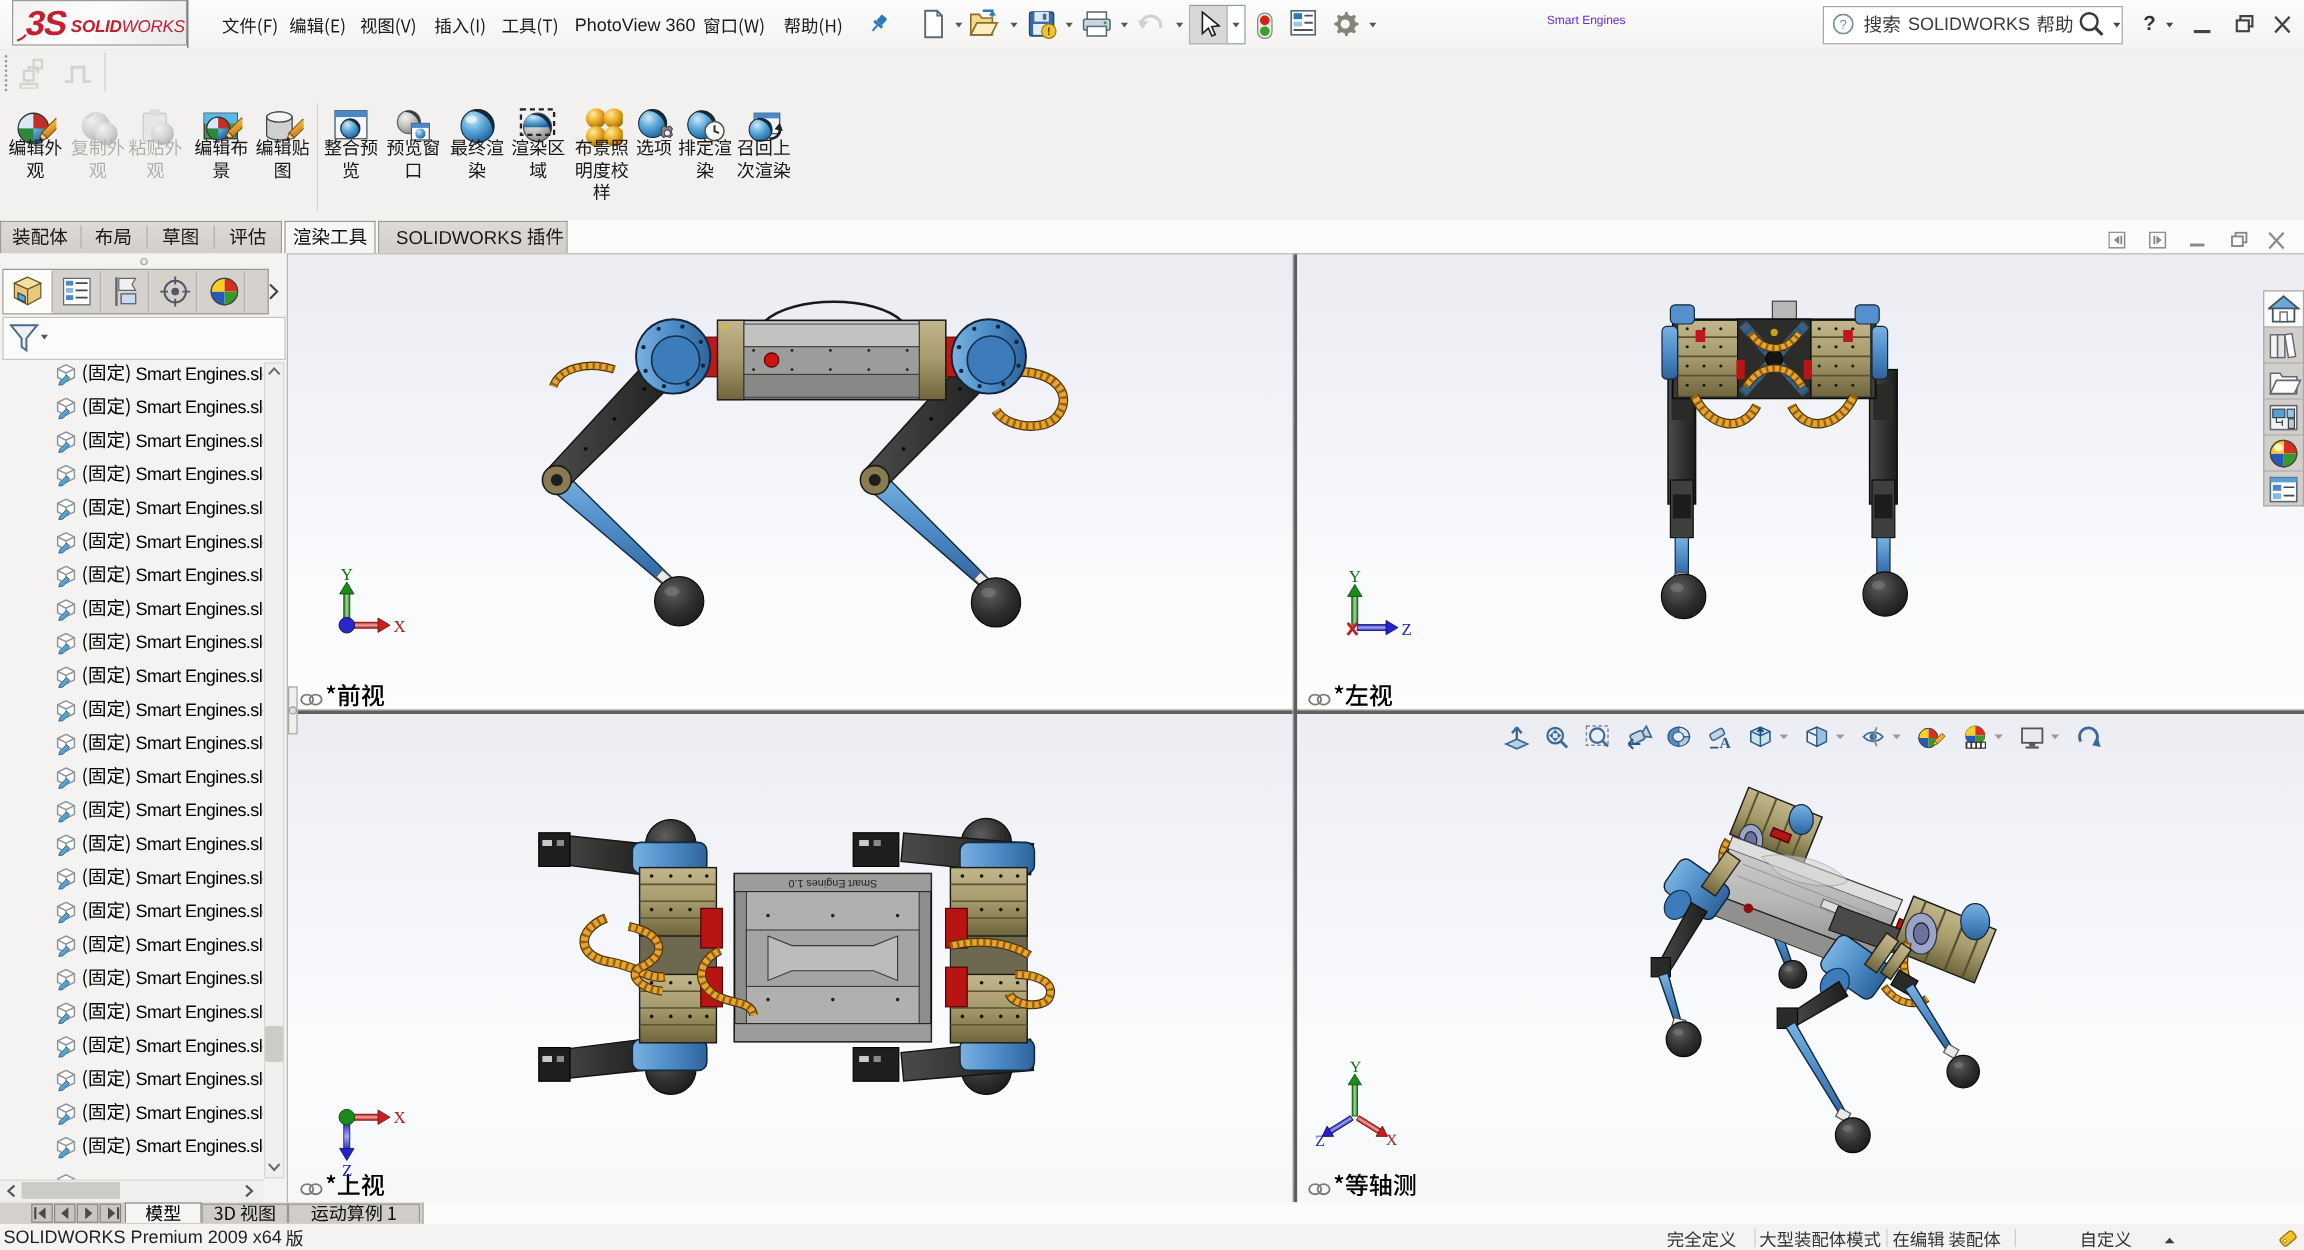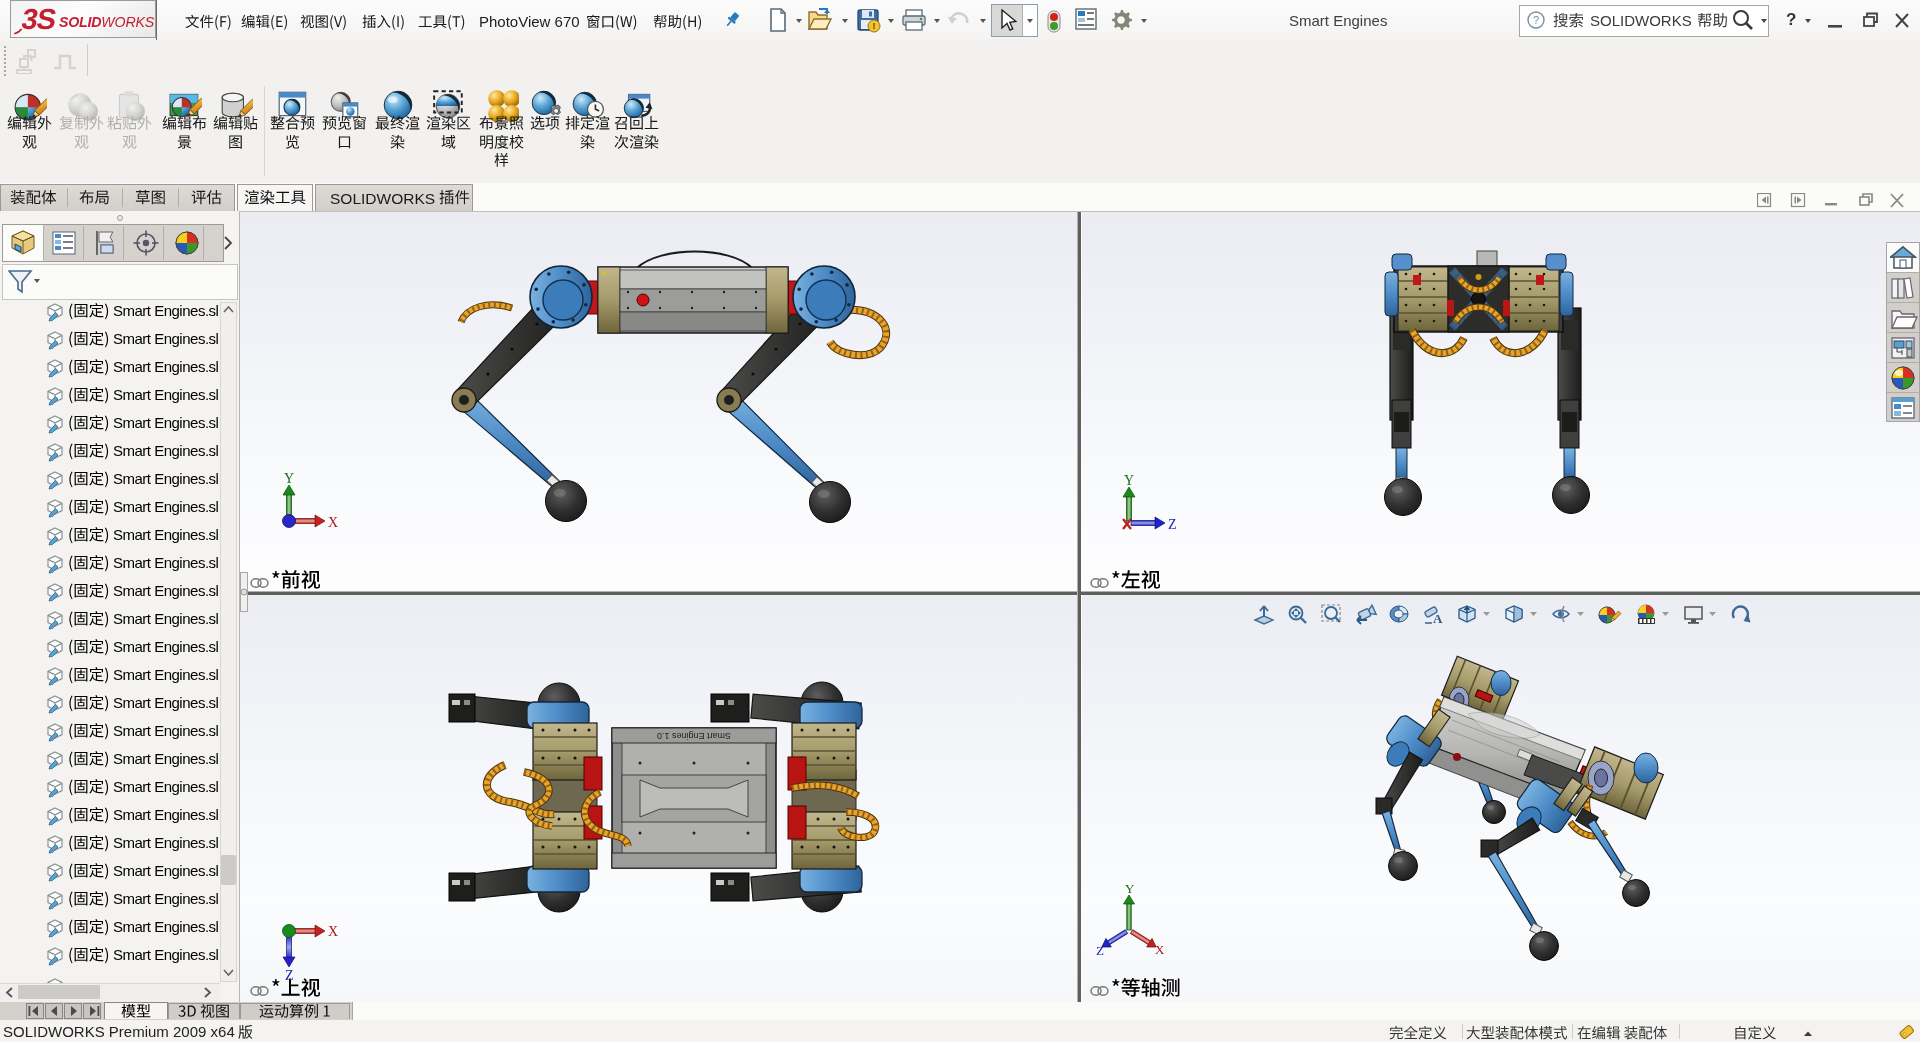--- a/index.html
+++ b/index.html
@@ -31,21 +31,21 @@
   </svg>
 <svg class="abs" style="left:418px;top:10.5px" width="49" height="22">
     <path d="M0.8 14.9V16H13.8V14.9H7.8V6.5H13.1V5.4H1.5V6.5H6.6V14.9Z M23.3 14.7C24.9 15.5 26.6 16.4 27.6 17.1L28.4 16.3C27.4 15.6 25.6 14.7 24 14ZM19.3 14C18.4 14.8 16.5 15.8 15.1 16.3C15.3 16.5 15.7 16.9 15.9 17.1C17.3 16.5 19.1 15.6 20.3 14.7ZM17.6 4.5V12.9H15.3V13.9H28.3V12.9H26.1V4.5ZM18.6 12.9V11.6H25V12.9ZM18.6 7.5H25V8.7H18.6ZM18.6 6.6V5.4H25V6.6ZM18.6 9.5H25V10.8H18.6Z M32.5 18.8 33.3 18.4C32 16.4 31.4 13.9 31.4 11.4C31.4 9 32 6.5 33.3 4.5L32.5 4.1C31.1 6.3 30.3 8.6 30.3 11.4C30.3 14.3 31.1 16.6 32.5 18.8Z M37.6 16H38.9V6.5H42.1V5.3H34.4V6.5H37.6Z M44 18.8C45.4 16.6 46.2 14.3 46.2 11.4C46.2 8.6 45.4 6.3 44 4.1L43.2 4.5C44.4 6.5 45.1 9 45.1 11.4C45.1 13.9 44.4 16.4 43.2 18.4Z" fill="#1c1c1c"></path>
   </svg>
 <svg class="abs" style="left:586px;top:10.5px" width="54" height="22">
     <path d="M5.4 6.2C4.2 7.1 2.6 7.8 1.2 8.2L1.8 9C3.3 8.6 5 7.7 6.2 6.7ZM8.4 6.8C9.8 7.4 11.7 8.5 12.7 9.1L13.4 8.4C12.4 7.7 10.5 6.8 9 6.2ZM6.3 7.6C6 8.1 5.7 8.7 5.3 9.1H2.4V17.1H3.5V16.5H11.2V17.1H12.3V9.1H6.5C6.8 8.7 7.1 8.3 7.4 7.9ZM3.5 15.7V9.9H11.2V15.7ZM5.3 12.8C5.9 13 6.5 13.3 7.1 13.6C6.2 14.2 5.1 14.5 4 14.8C4.2 14.9 4.4 15.3 4.5 15.5C5.7 15.2 6.9 14.7 7.9 14C8.7 14.4 9.3 14.9 9.8 15.2L10.4 14.6C9.9 14.3 9.3 13.9 8.6 13.5C9.3 12.9 9.8 12.2 10.2 11.3L9.6 11.1L9.5 11.1H6.2C6.3 10.8 6.5 10.6 6.6 10.4L5.7 10.2C5.4 10.9 4.8 11.8 4 12.4C4.2 12.5 4.5 12.8 4.6 12.9C5 12.6 5.4 12.2 5.7 11.8H9C8.7 12.3 8.3 12.7 7.8 13.1C7.2 12.8 6.5 12.5 5.8 12.2ZM6.2 4C6.4 4.3 6.5 4.7 6.7 5H1.1V7.3H2.2V5.9H12.2V7.2H13.4V5H8C7.8 4.6 7.5 4.1 7.3 3.7Z M16.3 5.3V16.7H17.5V15.5H26V16.7H27.2V5.3ZM17.5 14.4V6.4H26V14.4Z M32.5 18.8 33.3 18.4C32 16.4 31.4 13.9 31.4 11.4C31.4 9 32 6.5 33.3 4.5L32.5 4.1C31.1 6.3 30.3 8.6 30.3 11.4C30.3 14.3 31.1 16.6 32.5 18.8Z M36.5 16H38.1L39.7 9.5C39.9 8.7 40.1 7.9 40.2 7.1H40.3C40.5 7.9 40.6 8.7 40.8 9.5L42.4 16H44.1L46.2 5.3H45L43.8 11.1C43.6 12.3 43.4 13.4 43.2 14.6H43.2C42.9 13.4 42.7 12.2 42.4 11.1L40.9 5.3H39.7L38.2 11.1C38 12.3 37.7 13.4 37.5 14.6H37.4C37.2 13.4 37 12.3 36.8 11.1L35.7 5.3H34.3Z M48.1 18.8C49.4 16.6 50.2 14.3 50.2 11.4C50.2 8.6 49.4 6.3 48.1 4.1L47.2 4.5C48.5 6.5 49.1 9 49.1 11.4C49.1 13.9 48.5 16.4 47.2 18.4Z" fill="#1c1c1c"></path>
   </svg>
 <svg class="abs" style="left:653px;top:10.5px" width="51" height="22">
     <path d="M4 3.8V4.9H1V5.8H4V6.9H1.3V7.7H4V8.1C4 8.3 3.9 8.6 3.9 8.8H0.7V9.7H3.4C3 10.4 2.2 11 1 11.4C1.2 11.6 1.6 12 1.8 12.2C3.3 11.6 4.2 10.6 4.7 9.7H7.8V8.8H5C5 8.6 5.1 8.3 5.1 8.1V7.7H7.4V6.9H5.1V5.8H7.7V4.9H5.1V3.8ZM8.5 4.4V11.6H9.5V5.3H12C11.6 5.9 11.1 6.7 10.6 7.3C11.9 8 12.4 8.7 12.4 9.2C12.4 9.5 12.3 9.7 12 9.8C11.9 9.9 11.6 9.9 11.4 9.9C11 10 10.5 9.9 9.9 9.9C10 10.1 10.2 10.5 10.2 10.8C10.8 10.9 11.4 10.8 11.9 10.8C12.2 10.8 12.5 10.7 12.8 10.6C13.2 10.3 13.5 9.9 13.5 9.3C13.5 8.6 13.1 7.9 11.8 7.1C12.4 6.4 13.1 5.5 13.6 4.8L12.8 4.3L12.7 4.4ZM2.2 12.2V16.3H3.3V13.1H6.6V17.1H7.8V13.1H11.4V15.1C11.4 15.3 11.4 15.4 11.1 15.4C10.9 15.4 10 15.4 9.1 15.4C9.3 15.6 9.4 16 9.5 16.3C10.7 16.3 11.5 16.3 11.9 16.1C12.4 16 12.6 15.7 12.6 15.1V12.2H7.8V11H6.6V12.2Z M23.7 3.8C23.7 4.9 23.7 6 23.6 7.1H21.3V8.1H23.6C23.4 11.6 22.7 14.6 19.9 16.3C20.1 16.5 20.5 16.9 20.7 17.1C23.6 15.2 24.4 11.9 24.6 8.1H26.9C26.8 13.4 26.6 15.3 26.3 15.8C26.1 16 26 16 25.7 16C25.4 16 24.6 16 23.8 15.9C24 16.2 24.1 16.7 24.2 17C24.9 17 25.7 17 26.2 17C26.6 17 26.9 16.8 27.2 16.4C27.7 15.8 27.8 13.7 28 7.6C28 7.5 28 7.1 28 7.1H24.7C24.7 6 24.7 4.9 24.7 3.8ZM15 14.6 15.2 15.7C16.9 15.3 19.4 14.7 21.7 14.2L21.6 13.2L20.8 13.4V4.5H16V14.4ZM17 14.2V11.7H19.7V13.6ZM17 8.6H19.7V10.7H17ZM17 7.6V5.5H19.7V7.6Z M32.5 18.8 33.3 18.4C32 16.4 31.4 13.9 31.4 11.4C31.4 9 32 6.5 33.3 4.5L32.5 4.1C31.1 6.3 30.3 8.6 30.3 11.4C30.3 14.3 31.1 16.6 32.5 18.8Z M35.4 16H36.7V10.9H41.7V16H43V5.3H41.7V9.8H36.7V5.3H35.4Z M45.9 18.8C47.2 16.6 48 14.3 48 11.4C48 8.6 47.2 6.3 45.9 4.1L45.1 4.5C46.3 6.5 46.9 9 46.9 11.4C46.9 13.9 46.3 16.4 45.1 18.4Z" fill="#1c1c1c"></path>
   </svg>
-<div class="t" style="left:479px;top:13px;font-size:15px;color:#1c1c1c;">PhotoView 670</div>
+<div class="t" style="left:479px;top:13px;font-size:15px;color:#1c1c1c;">PhotoView 360</div>
 <svg class="abs" style="left:722px;top:10px" width="20" height="20" viewBox="0 0 20 20">
 <g transform="rotate(40 10 10)" fill="#2a7ab8">
       <rect x="7" y="2" width="6" height="7" rx="1"></rect>
       <rect x="5.5" y="9" width="9" height="2.5" rx="1"></rect>
       <rect x="9.2" y="11.5" width="1.6" height="6"></rect>
     </g>
   </svg>
 <svg class="abs" style="left:763px;top:7px" width="230" height="26" viewBox="0 0 230 26">
 
 <path d="M8 2 L18 2 L22 6 L22 24 L8 24 Z" fill="#fff" stroke="#5a6a76" stroke-width="1.6"></path>
@@ -114,21 +114,21 @@
     <line x1="12" y1="5" x2="19" y2="5" stroke="#555" stroke-width="1.6"></line>
     <line x1="12" y1="11" x2="19" y2="11" stroke="#555" stroke-width="1.6"></line>
     <line x1="3" y1="17" x2="19" y2="17" stroke="#555" stroke-width="1.6"></line>
   </svg>
 <svg class="abs" style="left:1109px;top:8px" width="24" height="24" viewBox="0 0 24 24">
     <path fill="#78786a" opacity="0.9" d="M12 2 L14 2 L14.6 4.6 a7.6 7.6 0 0 1 2.4 1 L19.4 4.3 L20.9 5.8 L19.6 8.2 a7.6 7.6 0 0 1 1 2.4 L23 11 L23 13 L20.6 13.6 a7.6 7.6 0 0 1 -1 2.4 L20.9 18.4 L19.4 19.9 L17 18.6 a7.6 7.6 0 0 1 -2.4 1 L14 22 L12 22 L11.4 19.6 a7.6 7.6 0 0 1 -2.4 -1 L6.6 19.9 L5.1 18.4 L6.4 16 a7.6 7.6 0 0 1 -1 -2.4 L3 13 L3 11 L5.4 10.4 a7.6 7.6 0 0 1 1 -2.4 L5.1 5.8 L6.6 4.3 L9 5.6 a7.6 7.6 0 0 1 2.4 -1 Z M12 8.2 a3.8 3.8 0 1 0 0.001 0 Z"></path>
   </svg>
 <svg class="abs" style="left:1140px;top:18px" width="8" height="6">
     <path d="M1 1 L7 1 L4 5 Z" fill="#555"></path>
   </svg>
-<div class="t" style="left:1289px;top:12px;font-size:15px;color:#404040;">Smart Engines</div>
+<div class="t" style="left:1289px;top:12px;font-size:10px;color:#6d28d9;">Smart Engines</div>
 <div class="abs" style="left:1519px;top:5px;width:248px;height:30px;background:#fff;border:1px solid #a8a6a3"></div>
 <svg class="abs" style="left:1527px;top:11px" width="18" height="18">
     <circle cx="9" cy="9" r="8" fill="none" stroke="#78909c" stroke-width="1.4"></circle>
     <text x="9" y="13" font-size="11" text-anchor="middle" fill="#78909c" font-family="Liberation Sans">?</text>
   </svg>
 <svg class="abs" style="left:1553px;top:8.9px" width="33" height="23">
     <path d="M2.6 4V7.2H0.7V8.2H2.6V11.6L0.6 12.3L0.9 13.4L2.6 12.7V16.8C2.6 17.1 2.5 17.1 2.3 17.1C2.1 17.1 1.6 17.1 1 17.1C1.1 17.4 1.3 17.9 1.3 18.2C2.2 18.2 2.8 18.2 3.2 18C3.5 17.8 3.7 17.5 3.7 16.8V12.3L5.4 11.6L5.2 10.6L3.7 11.2V8.2H5.3V7.2H3.7V4ZM5.9 12.6V13.5H6.6L6.4 13.6C7.1 14.6 8 15.5 9.1 16.2C7.7 16.8 6.2 17.2 4.7 17.4C4.9 17.6 5.1 18 5.2 18.3C7 18 8.6 17.6 10.1 16.9C11.3 17.5 12.7 18 14.2 18.3C14.4 18 14.7 17.5 14.9 17.3C13.6 17.1 12.3 16.7 11.2 16.2C12.4 15.4 13.5 14.3 14.1 12.8L13.4 12.5L13.2 12.6H10.6V11.1H14.2V5.3H11.2V6.3H13.1V7.7H11.3V8.6H13.1V10.1H10.6V4H9.5V10.1H7.1V8.6H8.8V7.7H7.1V6.3C7.9 6 8.7 5.7 9.4 5.4L8.6 4.6C8 5 7 5.4 6.1 5.7V11.1H9.5V12.6ZM12.5 13.5C12 14.4 11.1 15.1 10.1 15.7C9.1 15.1 8.2 14.4 7.6 13.5Z M25.3 15.4C26.6 16.2 28.3 17.2 29.1 17.9L30 17.3C29.2 16.6 27.5 15.5 26.2 14.9ZM20 14.9C19.1 15.8 17.7 16.6 16.4 17.2C16.7 17.4 17.1 17.8 17.3 18C18.6 17.4 20.1 16.3 21 15.4ZM18.5 12.1C18.8 12 19.2 12 22 11.8C20.8 12.4 19.7 12.8 19.2 13C18.3 13.4 17.6 13.6 17.1 13.7C17.2 14 17.3 14.5 17.4 14.7C17.8 14.5 18.4 14.5 22.9 14.2V16.9C22.9 17.1 22.9 17.1 22.6 17.1C22.4 17.2 21.5 17.2 20.6 17.1C20.8 17.5 20.9 17.9 21 18.2C22.1 18.2 22.9 18.2 23.4 18C23.9 17.9 24.1 17.5 24.1 16.9V14.1L27.9 13.9C28.3 14.3 28.6 14.8 28.9 15.1L29.8 14.5C29.1 13.6 27.7 12.3 26.6 11.4L25.8 12C26.2 12.3 26.6 12.7 27.1 13.1L20.3 13.5C22.5 12.6 24.7 11.6 26.8 10.3L25.9 9.6C25.2 10.1 24.5 10.5 23.7 10.9L20.3 11.1C21.4 10.6 22.4 9.9 23.4 9.2L22.9 8.9H28.9V10.8H30V7.9H23.9V6.4H29.8V5.4H23.9V4H22.6V5.4H16.7V6.4H22.6V7.9H16.5V10.8H17.6V8.9H22.2C21.1 9.7 19.7 10.5 19.3 10.7C18.9 10.9 18.5 11.1 18.2 11.1C18.3 11.4 18.5 11.9 18.5 12.1Z" fill="#3a3a3a"></path>
   </svg>
 <div class="t" style="left:1590px;top:12px;font-size:15px;color:#3a3a3a;">SOLIDWORKS</div>
 <svg class="abs" style="left:1697px;top:8.9px" width="33" height="23">

